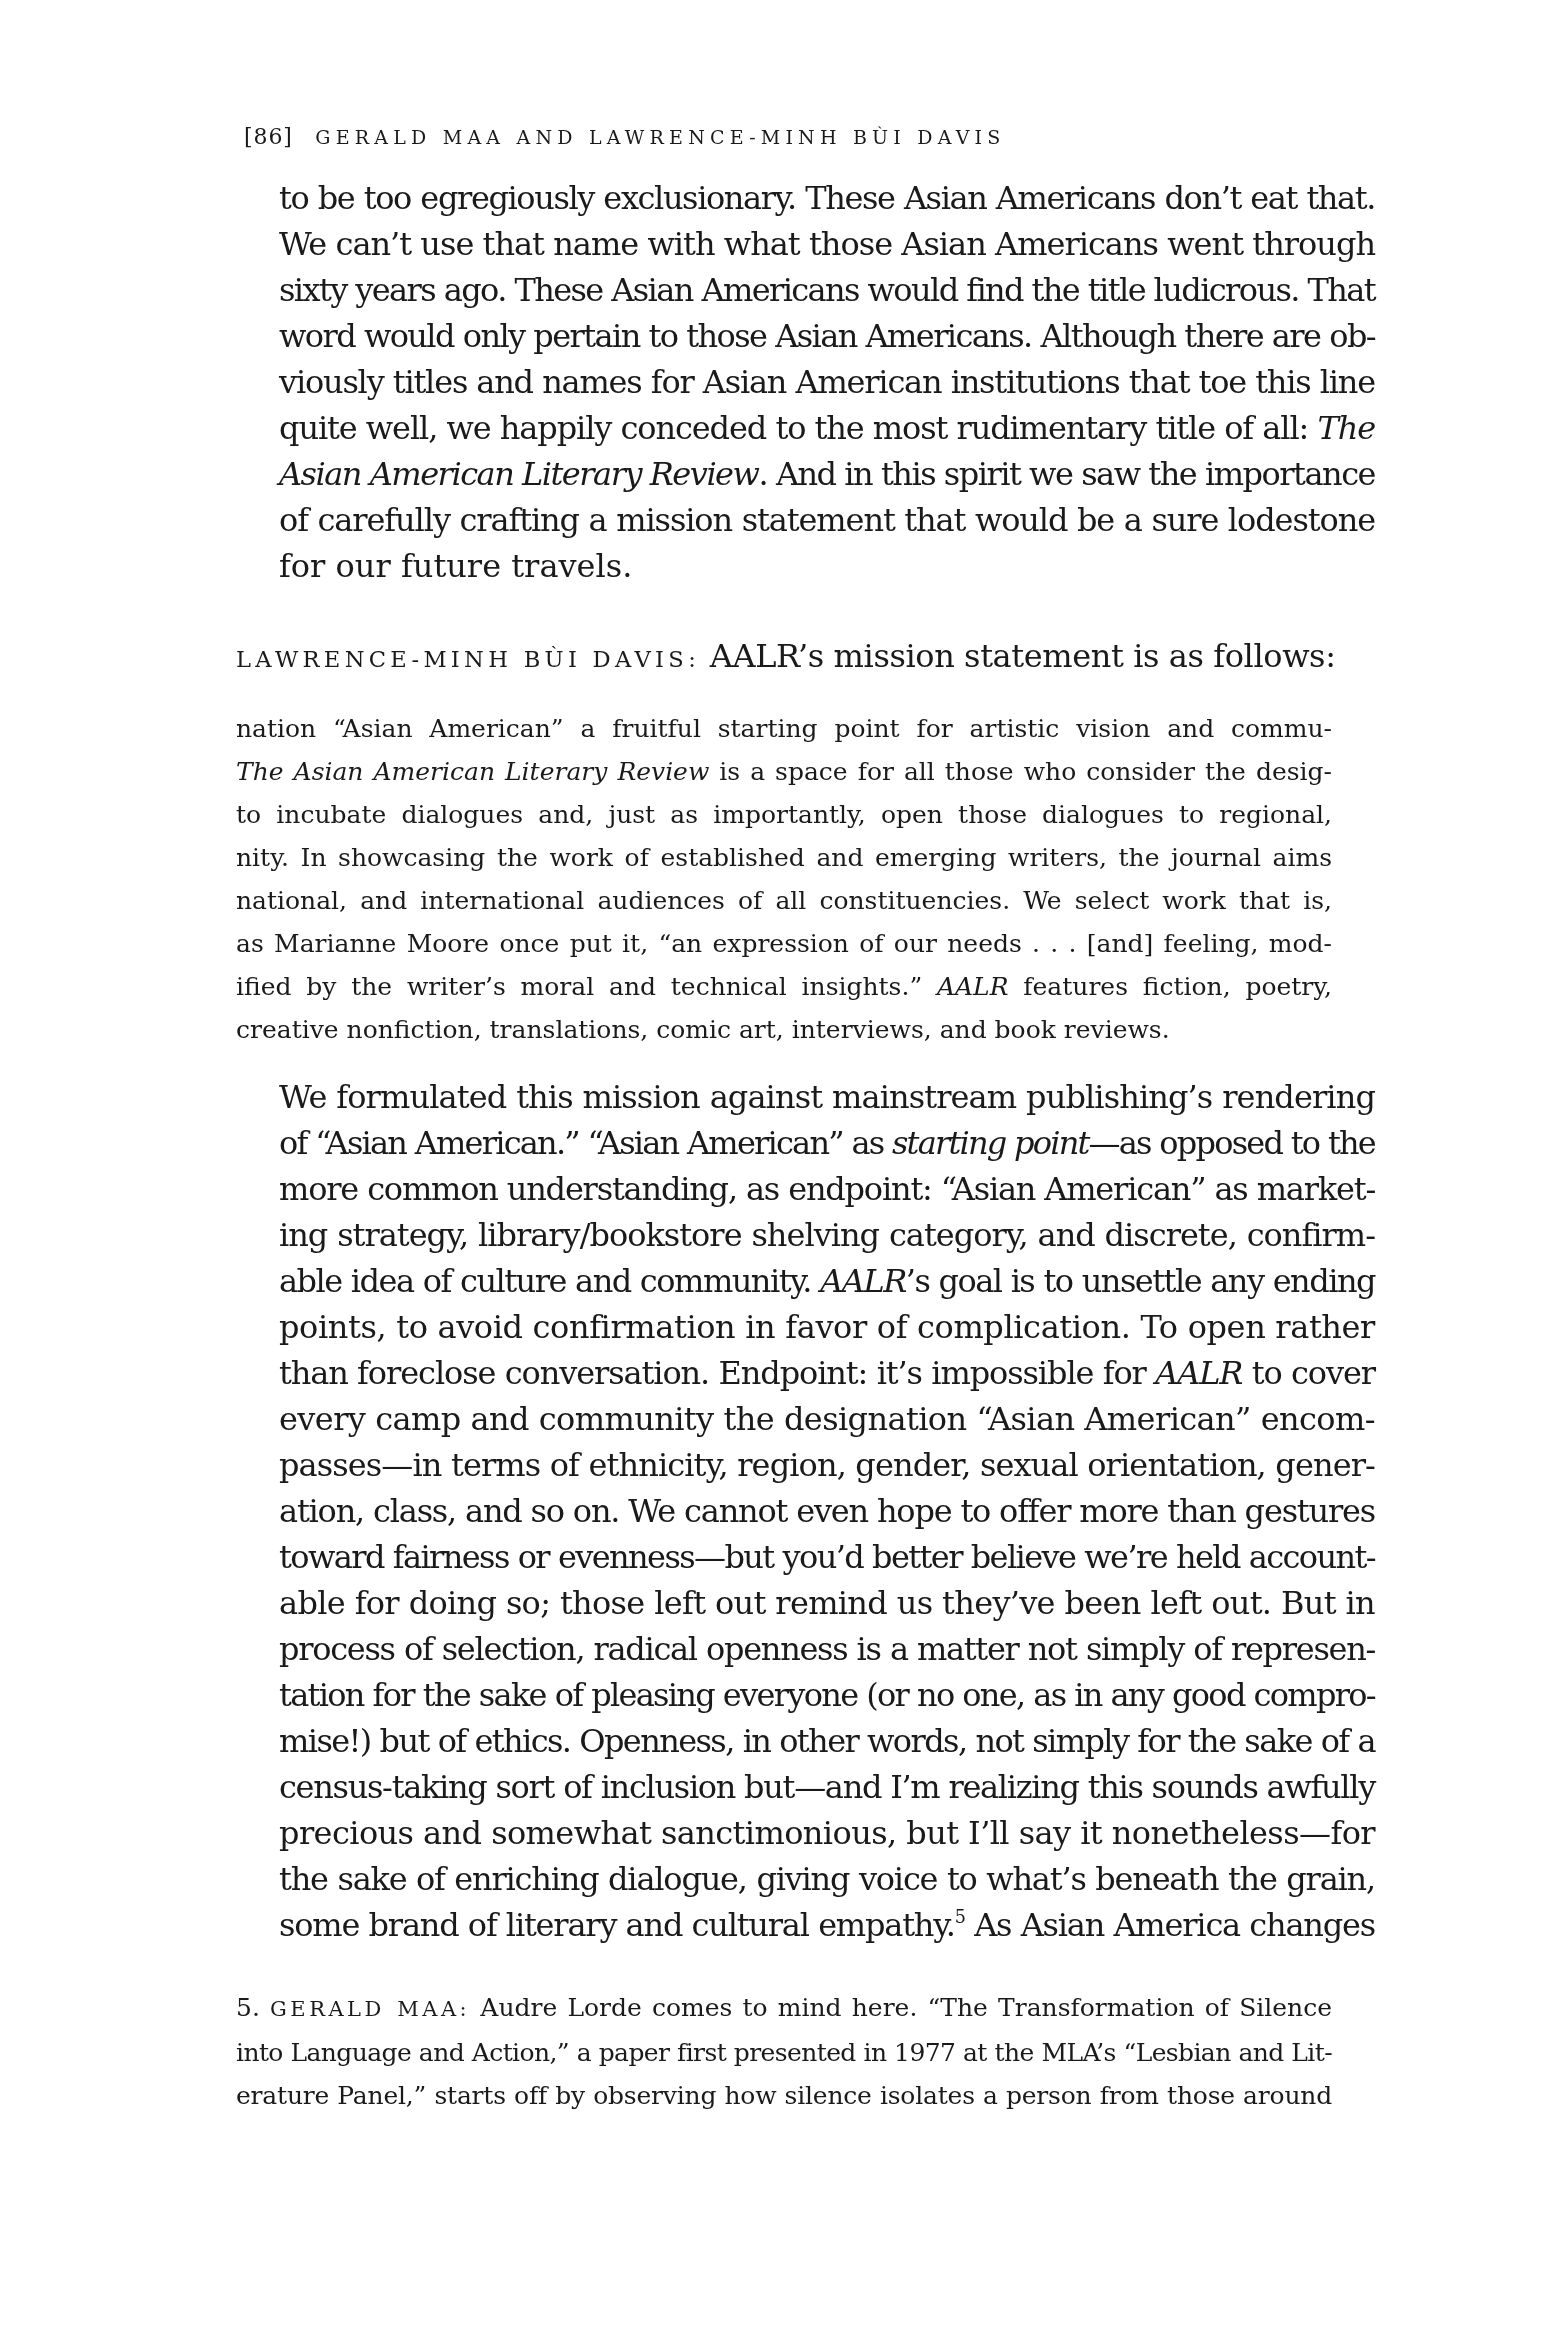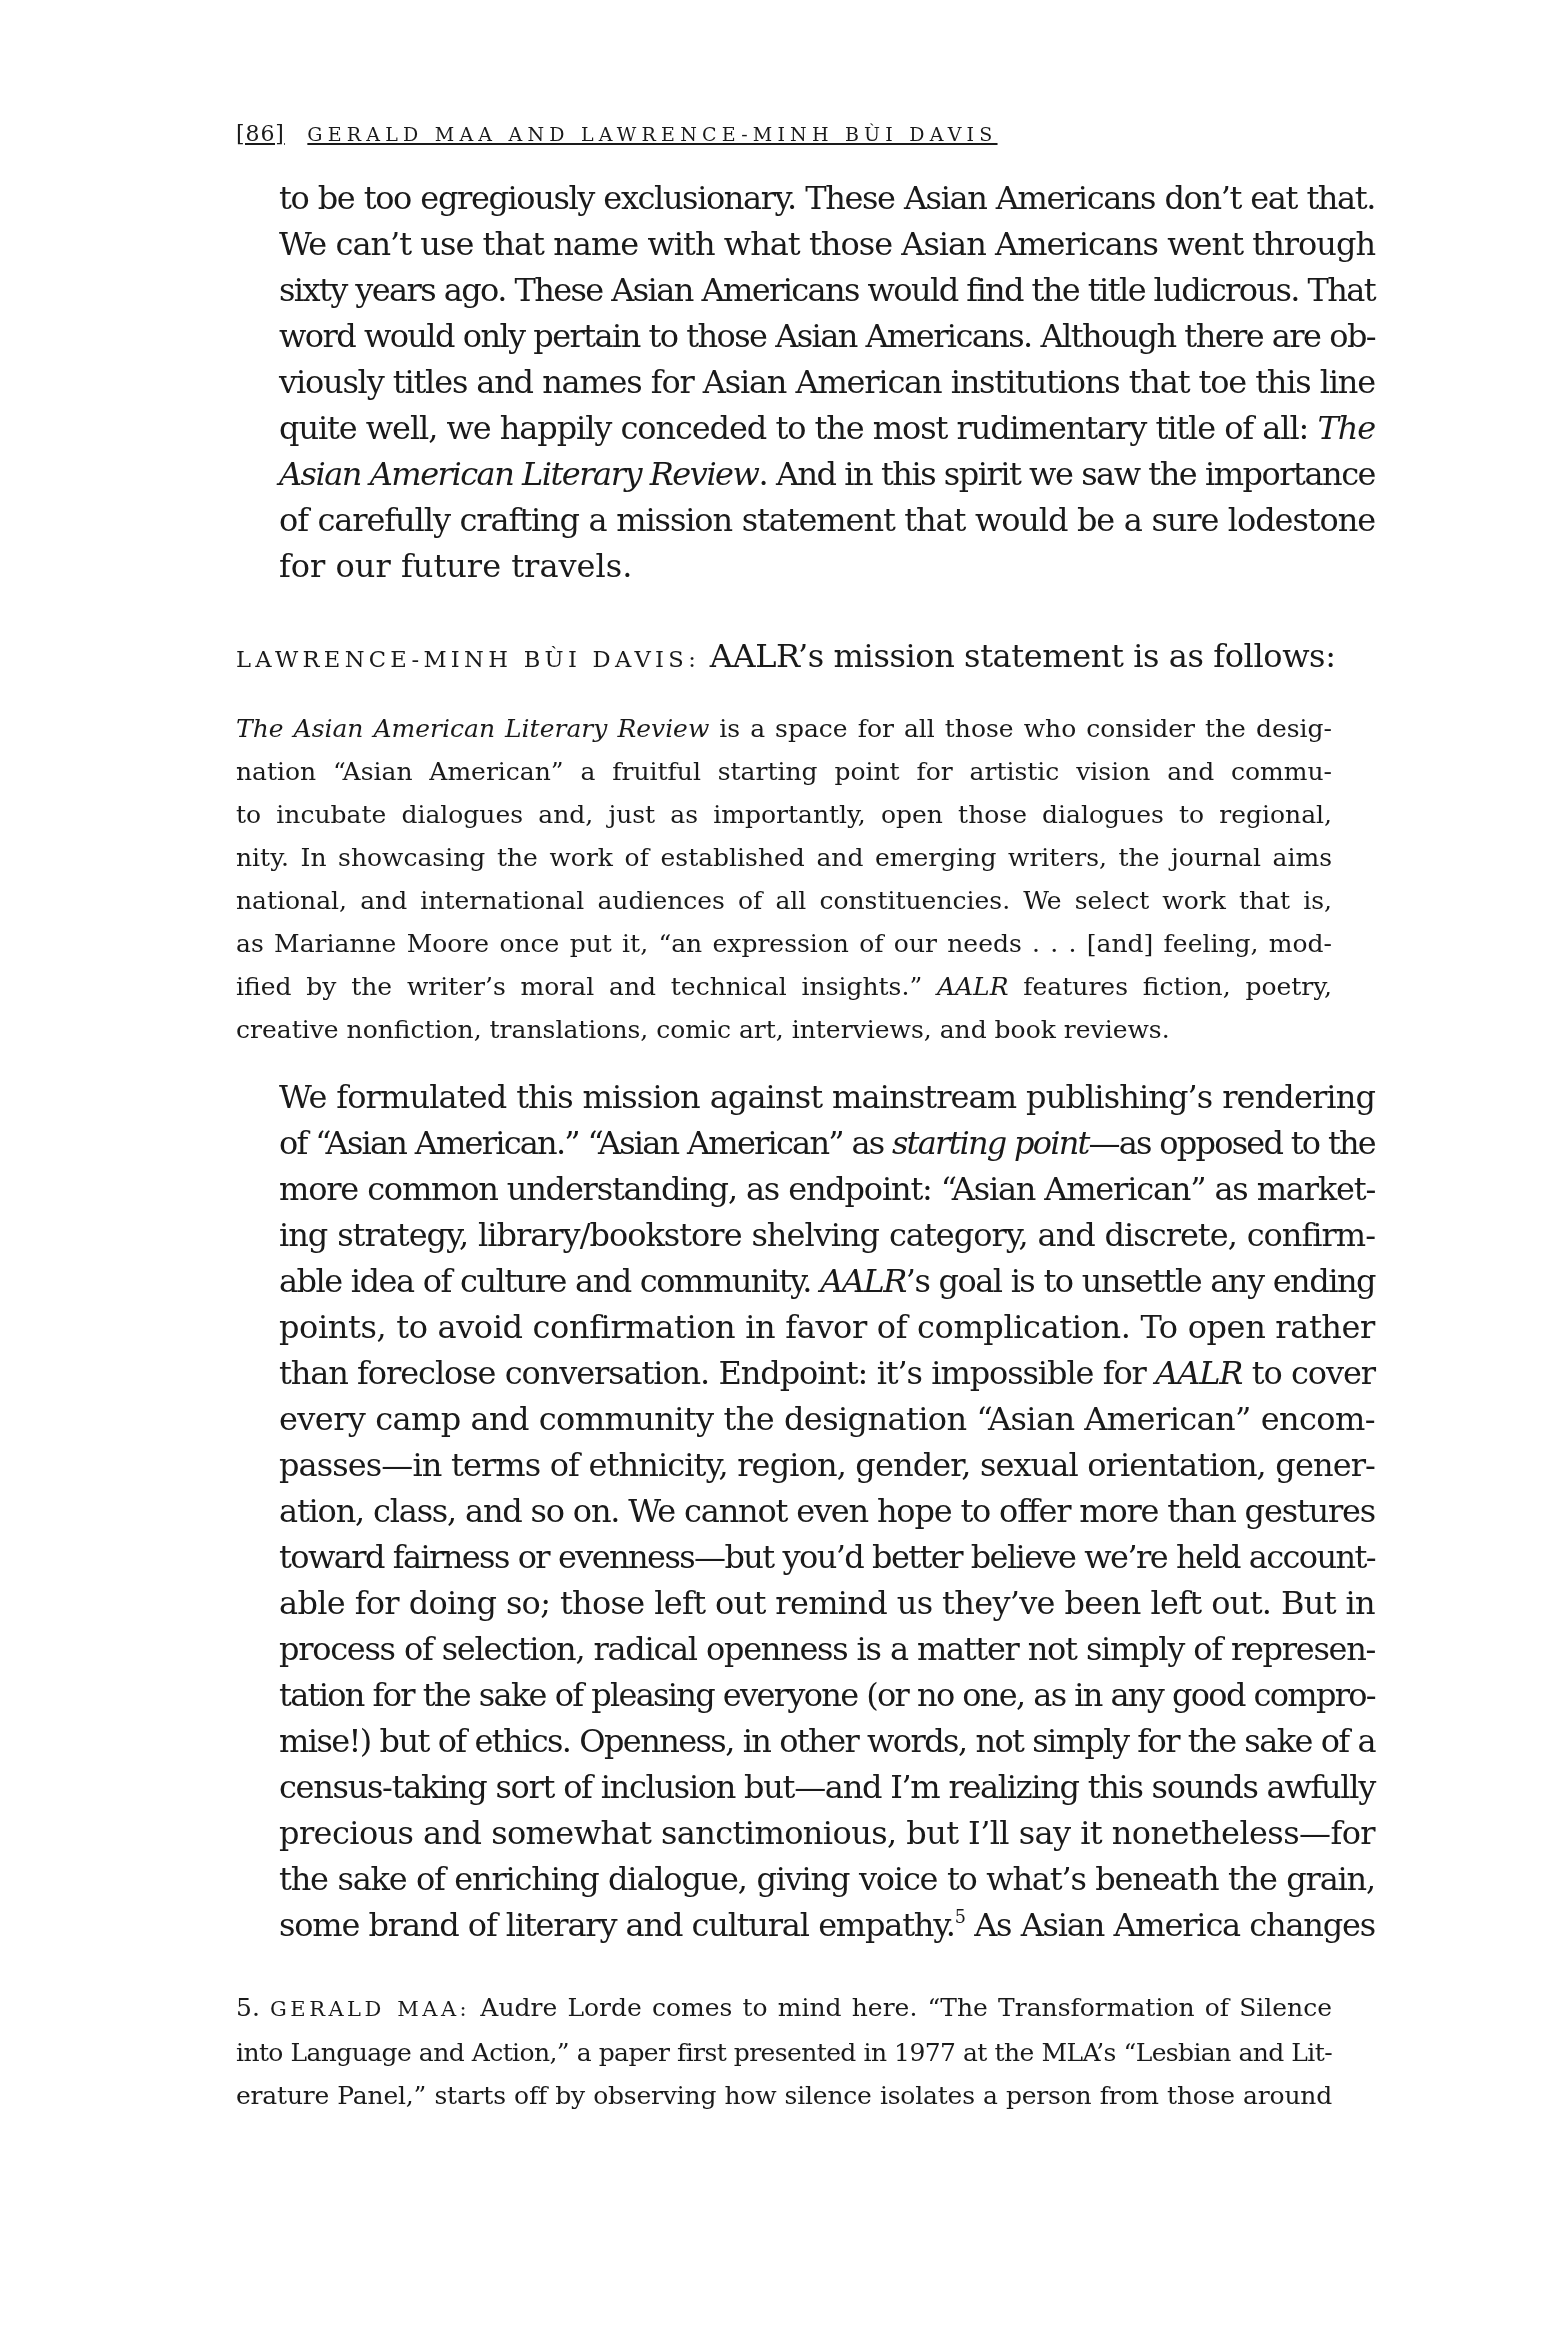--- a/index.html
+++ b/index.html
@@ -1,18 +1,18 @@
 <!DOCTYPE html>
 <html style="font-size:14px"><head>
 <meta charset="utf-8">
 <style>
   html, body { margin: 0; padding: 0; background: #ffffff; }
   body { width: 1561px; height: 2342px; position: relative; overflow: hidden; color: #1a1a1a; font-family: "DejaVu Serif", "Liberation Serif", serif; }
   .page { position: absolute; left: 236px; top: 0; width: 1096px; }
-  .running-head { position: absolute; top: 121px; left: 0; width: 1096px; font-size: 22px; line-height: 26px; white-space: nowrap; text-decoration: underline; }
+  .running-head { position: absolute; top: 121px; left: 8px; width: 1096px; font-size: 22px; line-height: 32px; white-space: nowrap; }
   .running-head .folio { letter-spacing: 0.9px; }
   .running-head .authors { margin-left: 22.6px; letter-spacing: 5.2px; font-size: 19px; }
   .line { display: block; width: 1096px; white-space: nowrap; text-align: justify; text-align-last: justify; overflow: visible; }
   .line.last { text-align-last: left; }
   .body-text { font-size: 32px; line-height: 46px; margin-left: 43px; }
   .p1 { position: absolute; top: 175px; left: 0; }
   .speaker { position: absolute; top: 633px; left: 0; font-size: 32px; line-height: 46px; }
   .speaker .sc { font-size: 22.6px; letter-spacing: 4.3px; }
   .quote { position: absolute; top: 707px; left: 0; font-size: 25px; line-height: 43px; }
   .p2 { position: absolute; top: 1074px; left: 0; }
@@ -40,22 +40,22 @@
     <span class="line" style="display: block; width: 1096px; letter-spacing: -1.5px;"><i>Asian American Literary Review</i><span>. And in this spirit we saw the importance</span></span>
     <span class="line" style="display: block; width: 1096px; letter-spacing: -1.1px;">of carefully crafting a mission statement that would be a sure lodestone</span>
     <span class="line last" style="display: block; width: 1096px;">for our future travels.</span>
   </div>
 
   <div class="speaker">
     <span class="line" style="display: block; width: 1096px; letter-spacing: -0.4px;"><span class="sc">LAWRENCE-MINH BÙI DAVIS:</span> <span>AALR’s mission statement is as follows:</span></span>
   </div>
 
   <div class="quote">
+    <span class="line" style="display: block; width: 1096px;">nation “Asian American” a fruitful starting point for artistic vision and commu-</span>
     <span class="line" style="display: block; width: 1096px;"><i>The Asian American Literary Review</i><span> is a space for all those who consider the desig-</span></span>
-    <span class="line" style="display: block; width: 1096px;">nation “Asian American” a fruitful starting point for artistic vision and commu-</span>
     <span class="line" style="display: block; width: 1096px;">to incubate dialogues and, just as importantly, open those dialogues to regional,</span>
     <span class="line" style="display: block; width: 1096px;">nity. In showcasing the work of established and emerging writers, the journal aims</span>
     <span class="line" style="display: block; width: 1096px;">national, and international audiences of all constituencies. We select work that is,</span>
     <span class="line" style="display: block; width: 1096px;">as Marianne Moore once put it, “an expression of our needs . . . [and] feeling, mod-</span>
     <span class="line" style="display: block; width: 1096px;"><span>ified by the writer’s moral and technical insights.”</span> <i>AALR</i><span> features fiction, poetry,</span></span>
     <span class="line last" style="display: block; width: 1096px;">creative nonfiction, translations, comic art, interviews, and book reviews.</span>
   </div>
 
   <div class="p2 body-text">
     <span class="line" style="display: block; width: 1096px; letter-spacing: -0.9px;">We formulated this mission against mainstream publishing’s rendering</span>

